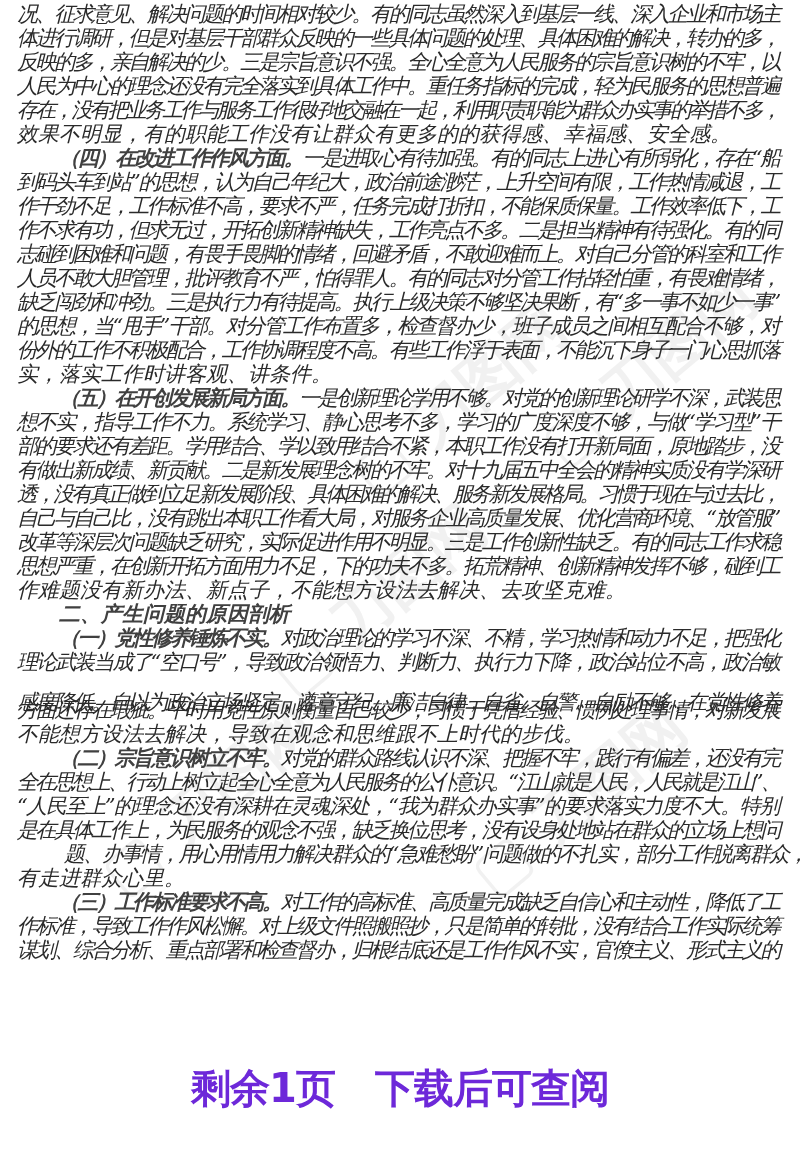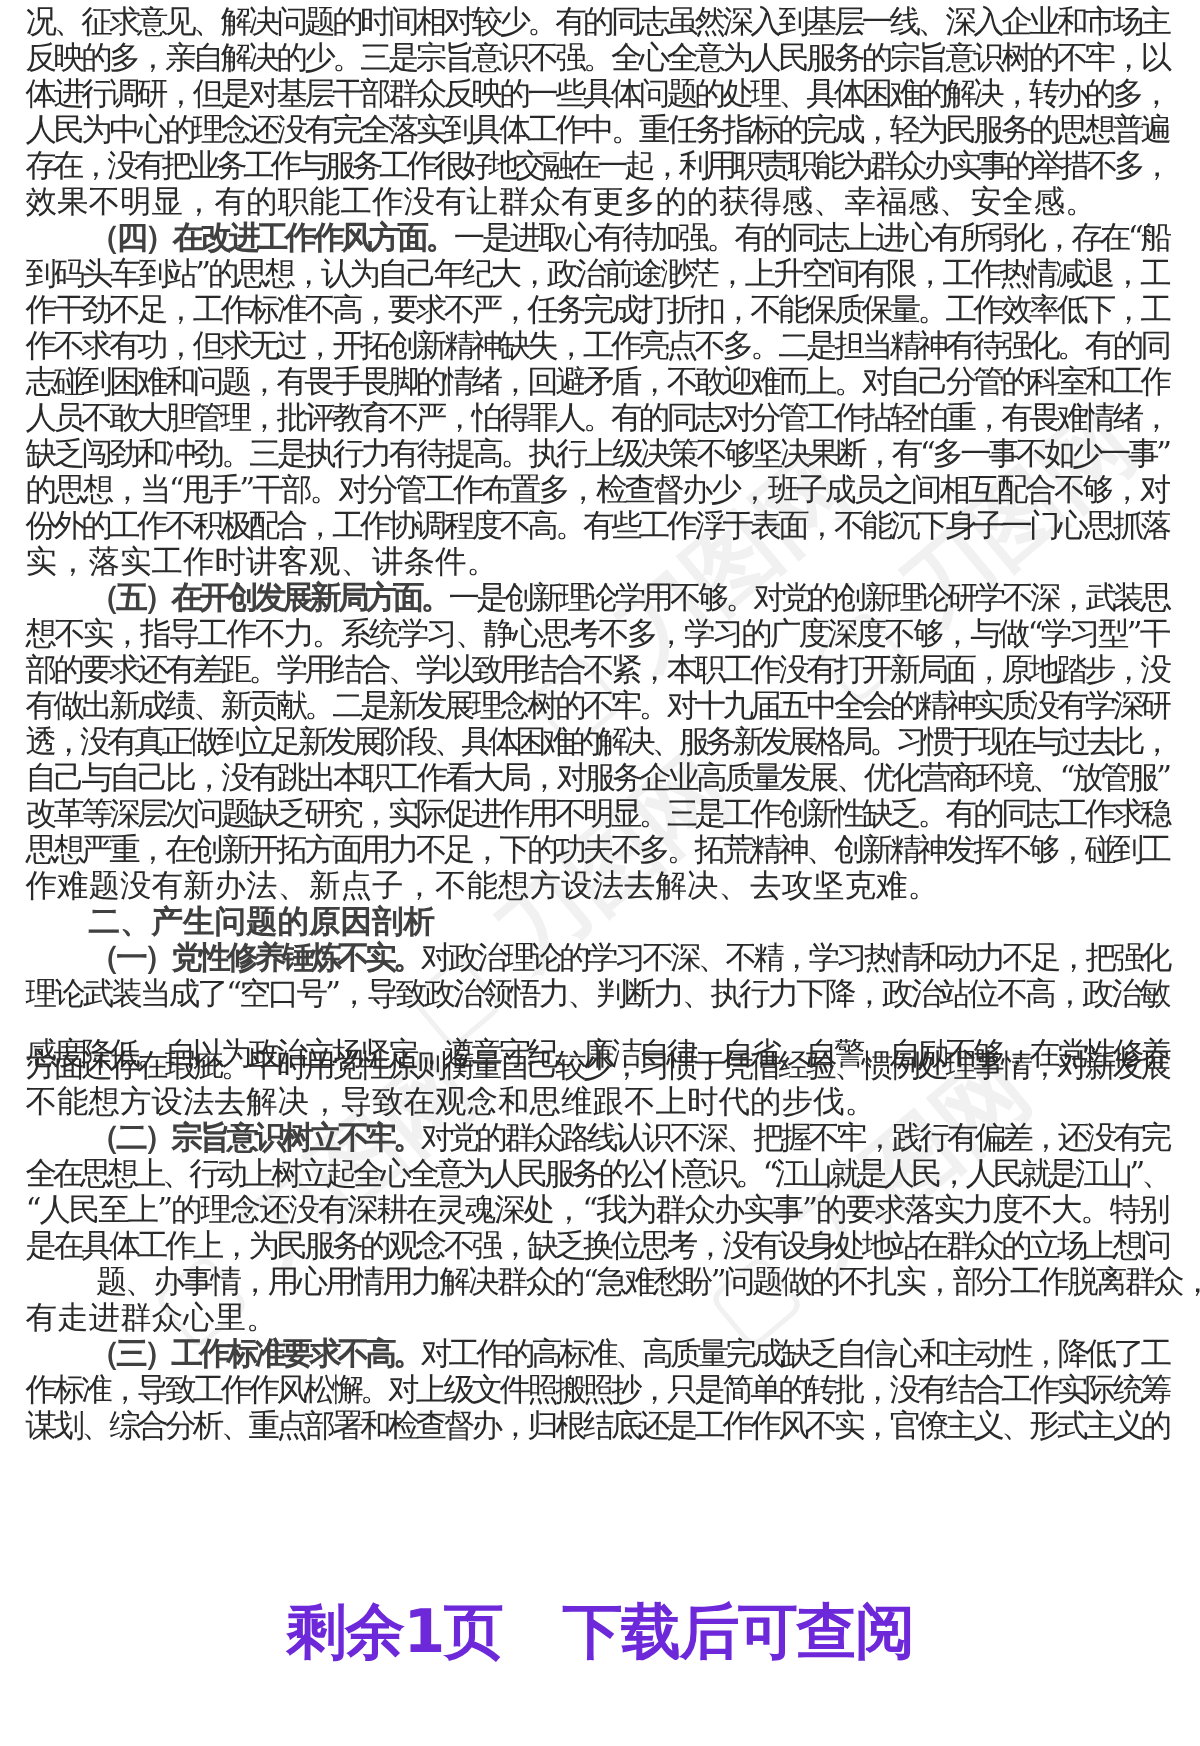--- a/index.html
+++ b/index.html
@@ -9,20 +9,21 @@
     position: relative;
     overflow: hidden;
     font-family: "DejaVu Serif", "Liberation Serif", serif;
     color: #2a2a2a;
   }
   .page {
     position: absolute;
     left: 17px;
     top: 2px;
     width: 762px;
+    font-style: italic;
   }
   .line {
     height: 24px;
     line-height: 24px;
     font-size: 21px;
     white-space: nowrap;
     text-align: justify;
     text-align-last: justify;
     letter-spacing: 0px;
   }
@@ -59,22 +60,22 @@
 <body>
 
 <div class="watermark" style="left:330px;top:360px;">▢ 刀图网</div>
 <div class="watermark" style="left:520px;top:330px;">▢ 刀图网</div>
 <div class="watermark" style="left:250px;top:560px;">▢ 刀图网</div>
 <div class="watermark" style="left:80px;top:760px;">▢ 刀图网</div>
 <div class="watermark" style="left:450px;top:760px;">▢ 刀图网</div>
 
 <div class="page" id="doc">
     <div class="line"><span style="display: inline-block; letter-spacing: -2.41463px;"><span>况、征求意见、解决问题的时间相对较少。有的同志虽然深入到基层一线、深入企业和市场主</span></span></div>
+    <div class="line"><span style="display: inline-block; letter-spacing: -2.41463px;"><span>体进行调研，但是对基层干部群众反映的一些具体问题的处理、具体困难的解决，转办的多，</span></span></div>
     <div class="line"><span style="display: inline-block; letter-spacing: -2.41463px;"><span>反映的多，亲自解决的少。三是宗旨意识不强。全心全意为人民服务的宗旨意识树的不牢，以</span></span></div>
-    <div class="line"><span style="display: inline-block; letter-spacing: -2.41463px;"><span>体进行调研，但是对基层干部群众反映的一些具体问题的处理、具体困难的解决，转办的多，</span></span></div>
     <div class="line"><span style="display: inline-block; letter-spacing: -2.41463px;"><span>人民为中心的理念还没有完全落实到具体工作中。重任务指标的完成，轻为民服务的思想普遍</span></span></div>
     <div class="line"><span style="display: inline-block; letter-spacing: -2.85714px;"><span>存在，没有把业务工作与服务工作很好地交融在一起，利用职责职能为群众办实事的举措不多，</span></span></div>
     <div class="line last"><span>效果不明显，有的职能工作没有让群众有更多的的获得感、幸福感、安全感。</span></div>
     <div class="line indent"><span style="display: inline-block; letter-spacing: -2.27564px;"><span class="bold">（四）在改进工作作风方面。</span><span>一是进取心有待加强。有的同志上进心有所弱化，存在“船</span></span></div>
     <div class="line"><span style="display: inline-block; letter-spacing: -2.16463px;"><span>到码头车到站”的思想，认为自己年纪大，政治前途渺茫，上升空间有限，工作热情减退，工</span></span></div>
     <div class="line"><span style="display: inline-block; letter-spacing: -2.41463px;"><span>作干劲不足，工作标准不高，要求不严，任务完成打折扣，不能保质保量。工作效率低下，工</span></span></div>
     <div class="line"><span style="display: inline-block; letter-spacing: -2.41463px;"><span>作不求有功，但求无过，开拓创新精神缺失，工作亮点不多。二是担当精神有待强化。有的同</span></span></div>
     <div class="line"><span style="display: inline-block; letter-spacing: -2.41463px;"><span>志碰到困难和问题，有畏手畏脚的情绪，回避矛盾，不敢迎难而上。对自己分管的科室和工作</span></span></div>
     <div class="line"><span style="display: inline-block; letter-spacing: -2.41463px;"><span>人员不敢大胆管理，批评教育不严，怕得罪人。有的同志对分管工作拈轻怕重，有畏难情绪，</span></span></div>
     <div class="line"><span style="display: inline-block; letter-spacing: -2.36868px;"><span>缺乏闯劲和冲劲。三是执行力有待提高。执行上级决策不够坚决果断，有“多一事不如少一事”</span></span></div>

